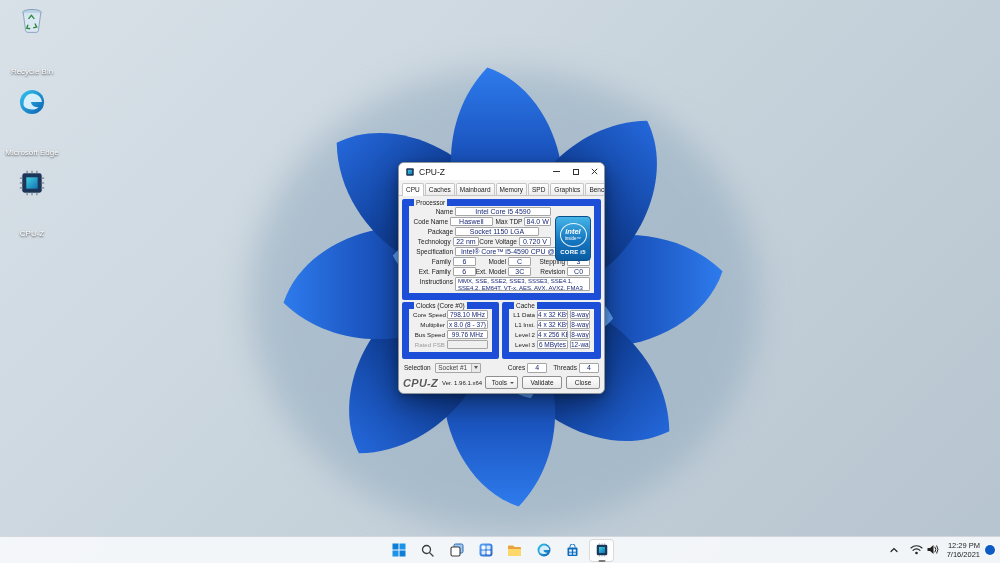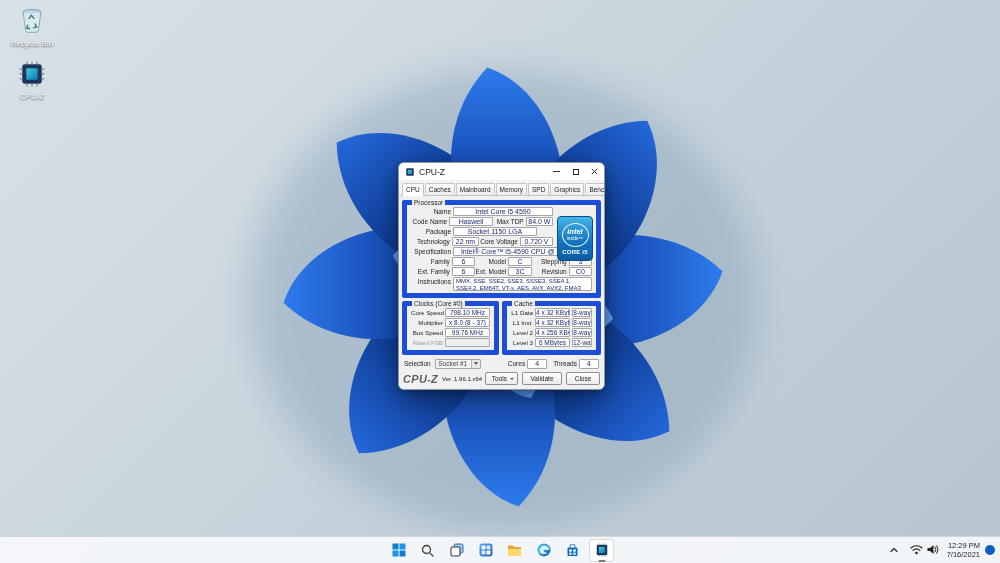--- a/index.html
+++ b/index.html
@@ -6,40 +6,40 @@
   html,body { width:1000px; height:563px; overflow:hidden; }
   body { font-family:"Liberation Sans", sans-serif; }
 
   .screen { position:relative; width:1000px; height:563px; overflow:hidden;
             background:linear-gradient(135deg,#d9e1e8 0%,#c9d5dd 45%,#b6c4cf 100%); }
   .wallpaper { position:absolute; inset:0; }
 
   
   .desktop-icons { position:absolute; left:2px; top:6px; width:60px; display:flex; flex-direction:column; gap:13px; z-index:2; }
   .dicon { display:flex; flex-direction:column; align-items:center; gap:1px; cursor:default; }
-  .dicon .dlabel { font-size:8px; color:#fff; text-shadow:0 1px 2px rgba(0,0,0,.75); text-align:center; line-height:9px; max-width:58px; }
+  .dicon .dlabel { font-size:8px; color:#fff; text-shadow:0 1px 2px rgba(0,0,0,.75); text-align:center; line-height:9px; max-width:58px;margin-top:28px; }
 
   
   .win { position:absolute; left:398px; top:162px; width:207px; background:#f0f0f0;
          border:1px solid #8f969c; border-radius:6px; overflow:hidden;
          box-shadow:0 10px 26px rgba(0,0,0,.38), 0 2px 6px rgba(0,0,0,.22); z-index:3; }
   .titlebar { height:17px; background:#ffffff; display:flex; align-items:center; padding:0 0 0 6px; }
   .titlebar .t-title { font-size:8.5px; color:#1b1b1b; margin-left:4px; flex:1; }
   .capbtns { display:flex; height:100%; }
   .capbtn { width:19px; height:100%; display:flex; align-items:center; justify-content:center; }
   .min-glyph { width:7px; height:1px; background:#333; display:block; }
   .max-glyph { width:6px; height:6px; border:1px solid #333; display:block; }
 
   .tabs { display:flex; align-items:flex-end; background:#f3f3f3; padding:2px 3px 0; border-bottom:1px solid #c6c6c6; }
   .tab { font-size:6.5px; color:#222; padding:2px 3px 2px; border:1px solid #c6c6c6; border-bottom:none;
          background:linear-gradient(#ffffff,#ececec); margin-right:1px; border-radius:2px 2px 0 0; white-space:nowrap; }
   .tab.active { background:#fff; position:relative; top:1px; padding-bottom:3px; }
 
   .content { padding:3px; background:#f0f0f0; }
-  fieldset.grp { border:5px solid #1d4ed8; border-radius:2px; padding:1px 4px 2px; min-width:0; position:relative; }
+  fieldset.grp { border:7px solid #1d4ed8; border-radius:2px; padding:1px 4px 2px; min-width:0; position:relative; }
   fieldset.grp legend { font-size:6.5px; color:#1a1a1a; padding:0 2px; margin-left:1px; }
 
   .frow { display:flex; align-items:center; margin-bottom:1px; height:9px; }
   .frow.narrow { margin-right:39px; }
   .frow.instr { height:14px; align-items:flex-start; margin-bottom:0; }
   .lab { font-size:6.5px; color:#222; text-align:right; margin-right:2px; white-space:nowrap; line-height:9px; }
   .lab.dim { color:#9b9b9b; }
   .box { border:1px solid #a6a6a6; background:#fff; font-size:7px; color:#1c2a7a; text-align:center;
          height:9px; line-height:7.5px; overflow:hidden; white-space:nowrap; border-radius:1px; }
   .box.dis { background:#efefef; }
@@ -195,20 +195,29 @@
         <svg viewBox="0 0 24 24" width="28" height="28">
           <ellipse cx="12" cy="5.5" rx="8" ry="2.5" fill="#bcd3e6" stroke="#7d99b4" stroke-width="0.8"></ellipse>
           <path d="M4.5 6 L6.5 21 a2 2 0 0 0 2 1.6 h7 a2 2 0 0 0 2 -1.6 L19.5 6" fill="#dceaf5" opacity="0.88" stroke="#7d99b4" stroke-width="0.8"></path>
           <path d="M9 11 l2.5 -3 2.5 3 M14.5 15 l1.5 3 -3 0.8 M8.5 16 l-1 3 3 0.5" stroke="#2e8b3d" stroke-width="1.2" fill="none"></path>
         </svg>
       </span>
       <span class="dlabel">Recycle Bin</span>
     </div>
     <div class="dicon">
       <span>
+        <svg viewBox="0 0 14 14" width="26" height="26">
+          <circle cx="7" cy="7" r="6.5" fill="url(#gEdge)"></circle>
+          <path d="M2.5 9 C2 4.5 5 2 8 2.5 C11 3 12.3 5.2 12.3 7 L6.5 7 C6.5 8.5 8 10 10.5 9.8 C9 11.6 4 11.5 2.5 9 Z" fill="#eaf7ff" opacity="0.9"></path>
+        </svg>
+      </span>
+      <span class="dlabel">Microsoft Edge</span>
+    </div>
+    <div class="dicon">
+      <span>
         <svg viewBox="0 0 16 16" width="26" height="26">
           <rect x="2" y="2" width="12" height="12" rx="1.5" fill="#1d3557"></rect>
           <rect x="4.5" y="4.5" width="7" height="7" fill="url(#gChip)"></rect>
           <g stroke="#8a97a5" stroke-width="1">
             <line x1="5" y1="0.5" x2="5" y2="2"></line>
               <line x1="8" y1="0.5" x2="8" y2="2"></line>
               <line x1="11" y1="0.5" x2="11" y2="2"></line>
             <line x1="5" y1="14" x2="5" y2="15.5"></line>
               <line x1="8" y1="14" x2="8" y2="15.5"></line>
               <line x1="11" y1="14" x2="11" y2="15.5"></line>

